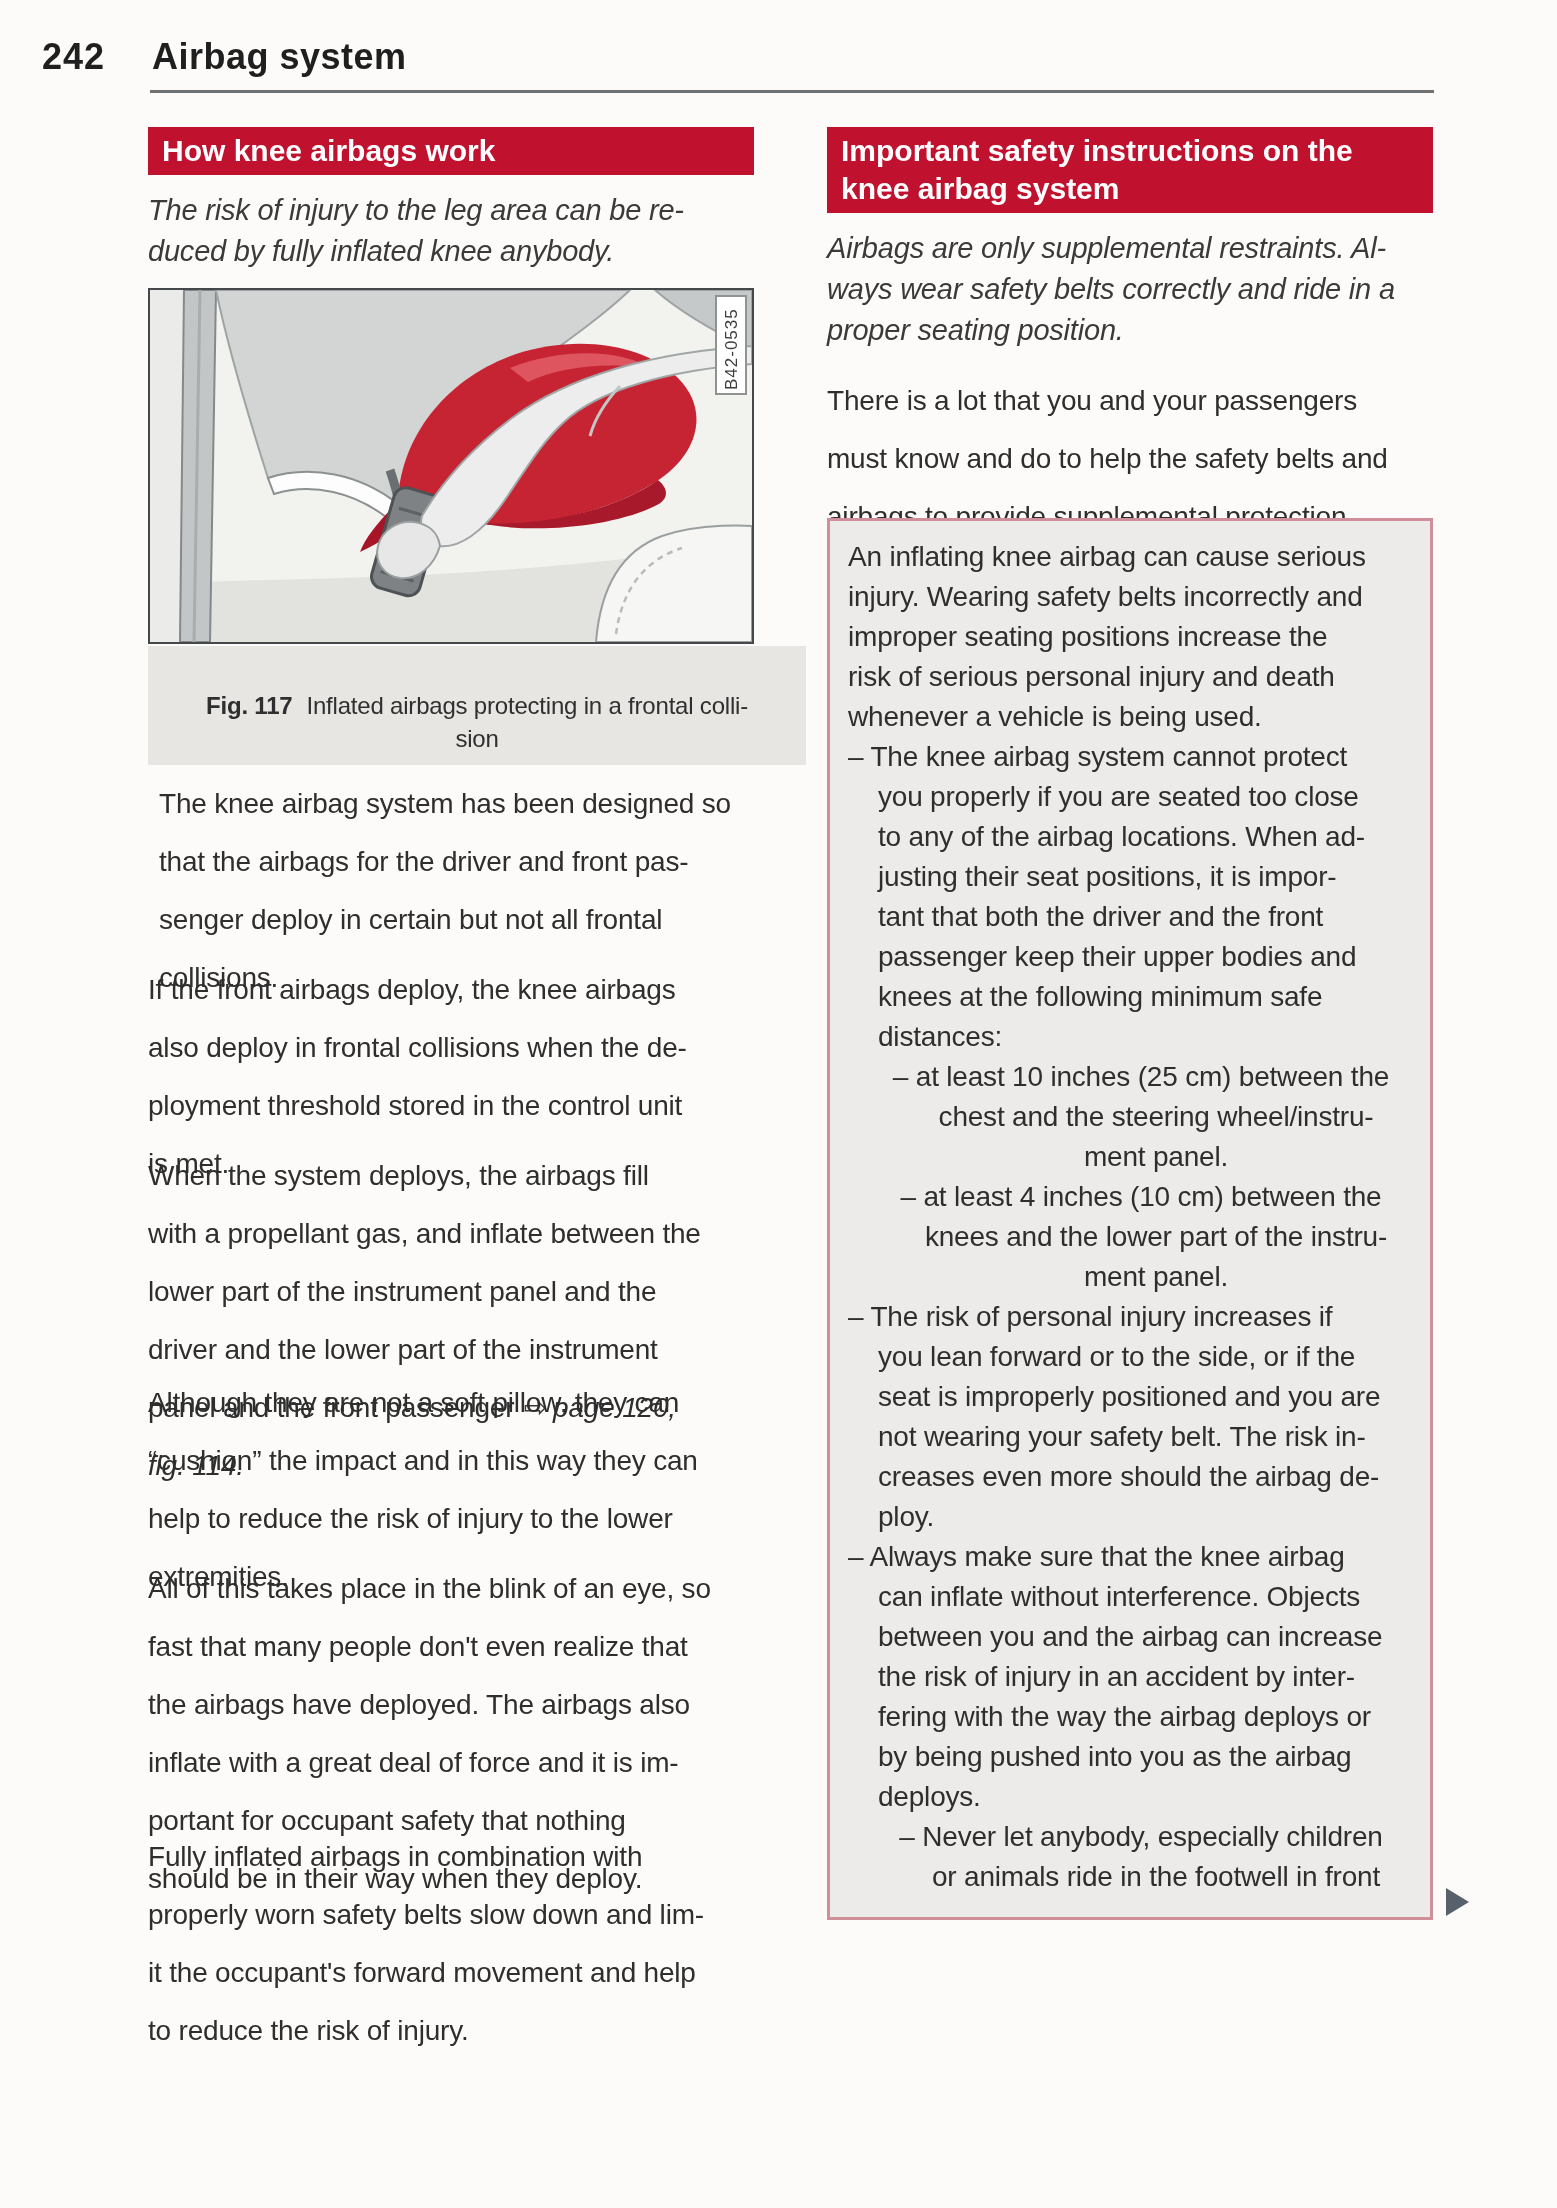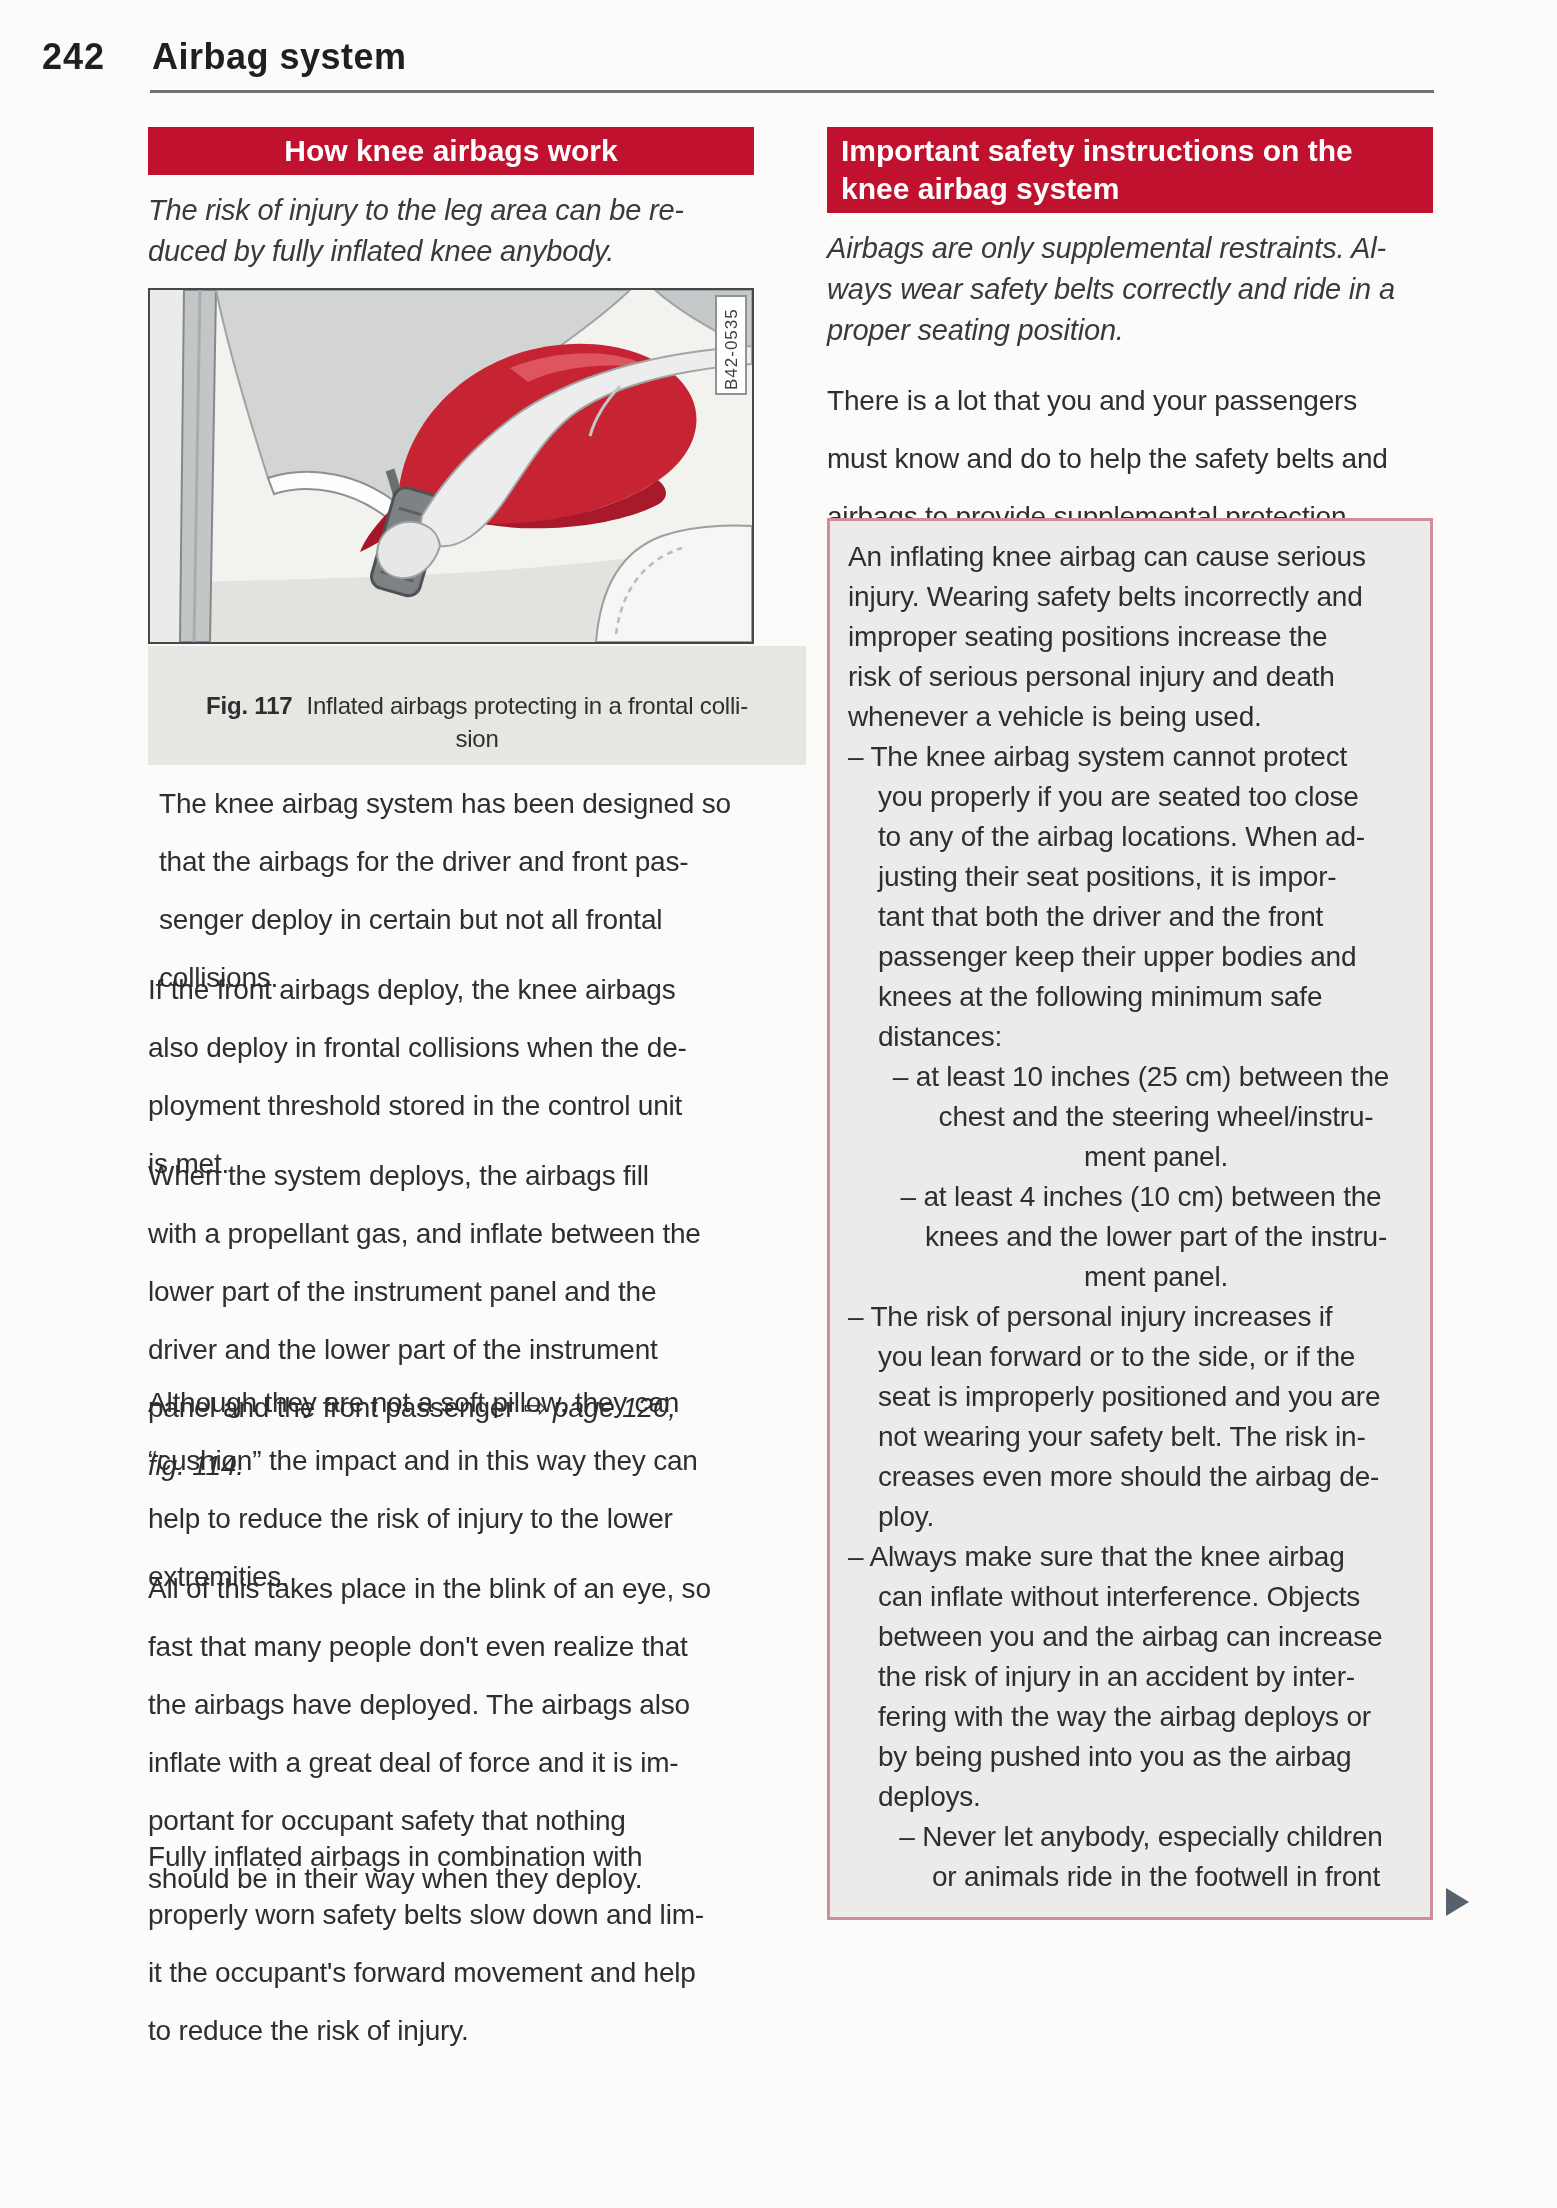--- a/index.html
+++ b/index.html
@@ -69,21 +69,21 @@
     border-left:23px solid #57616b;
   }
 </style>
 </head>
 <body>
 
 <div class="abs pgnum">242</div>
 <div class="abs pgtitle">Airbag system</div>
 <div class="abs hrule"></div>
 
-<div class="abs colL" style="top:127px;text-align:center;">
+<div class="abs colL" style="top:127px;">
   <div class="redbar">How knee airbags work</div>
 </div>
 
 <div class="abs colL lead" style="top:190px;">The risk of injury to the leg area can be re-
 duced by fully inflated knee anybody.</div>
 
 <div class="abs colL figframe" style="top:288px;">
   <svg width="602" height="352" viewBox="0 0 602 352" preserveAspectRatio="none" font-family="Liberation Sans, DejaVu Sans, sans-serif">
     <rect width="602" height="352" fill="#f2f2ef"></rect>
     <path d="M0,352 L0,295 C140,285 320,295 602,252 L602,352 Z" fill="#e2e2df"></path>

